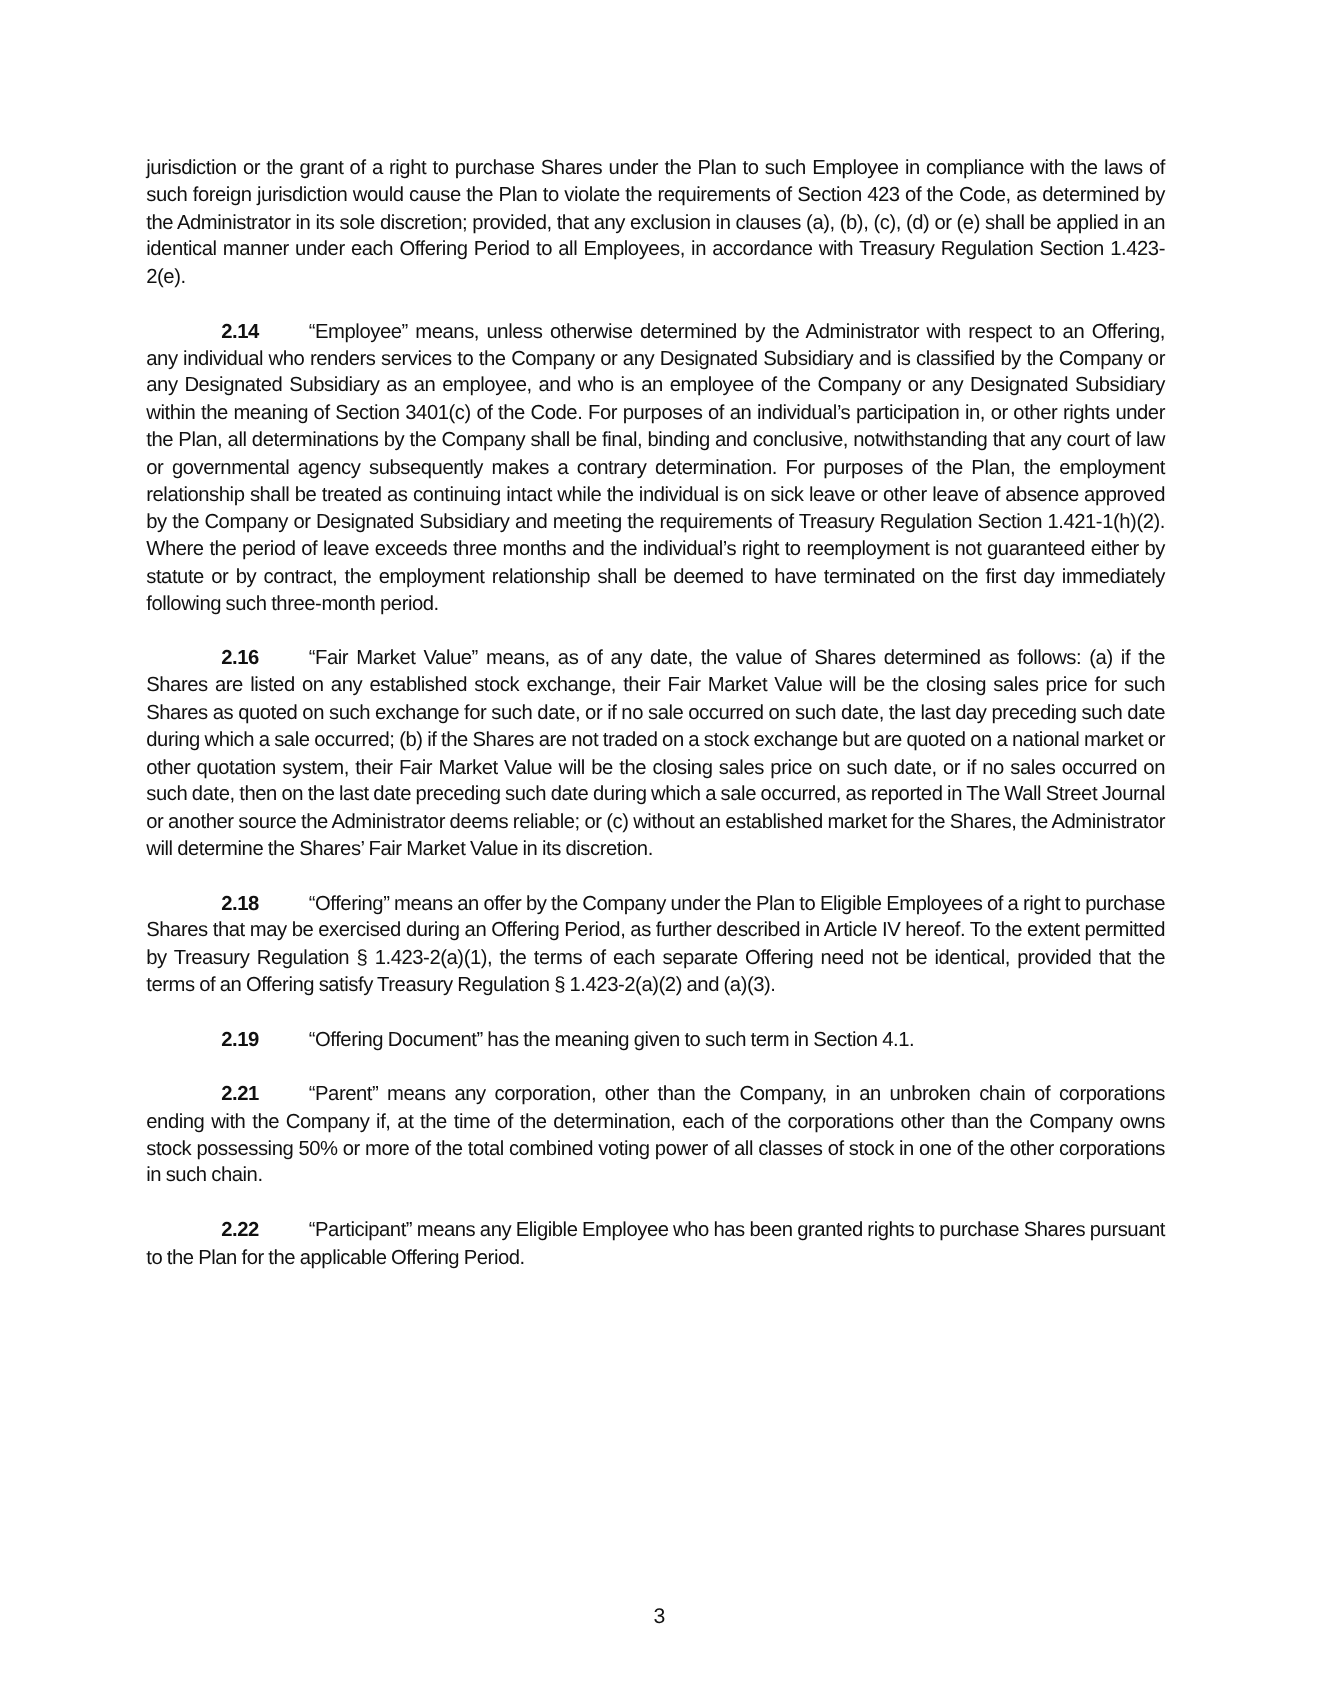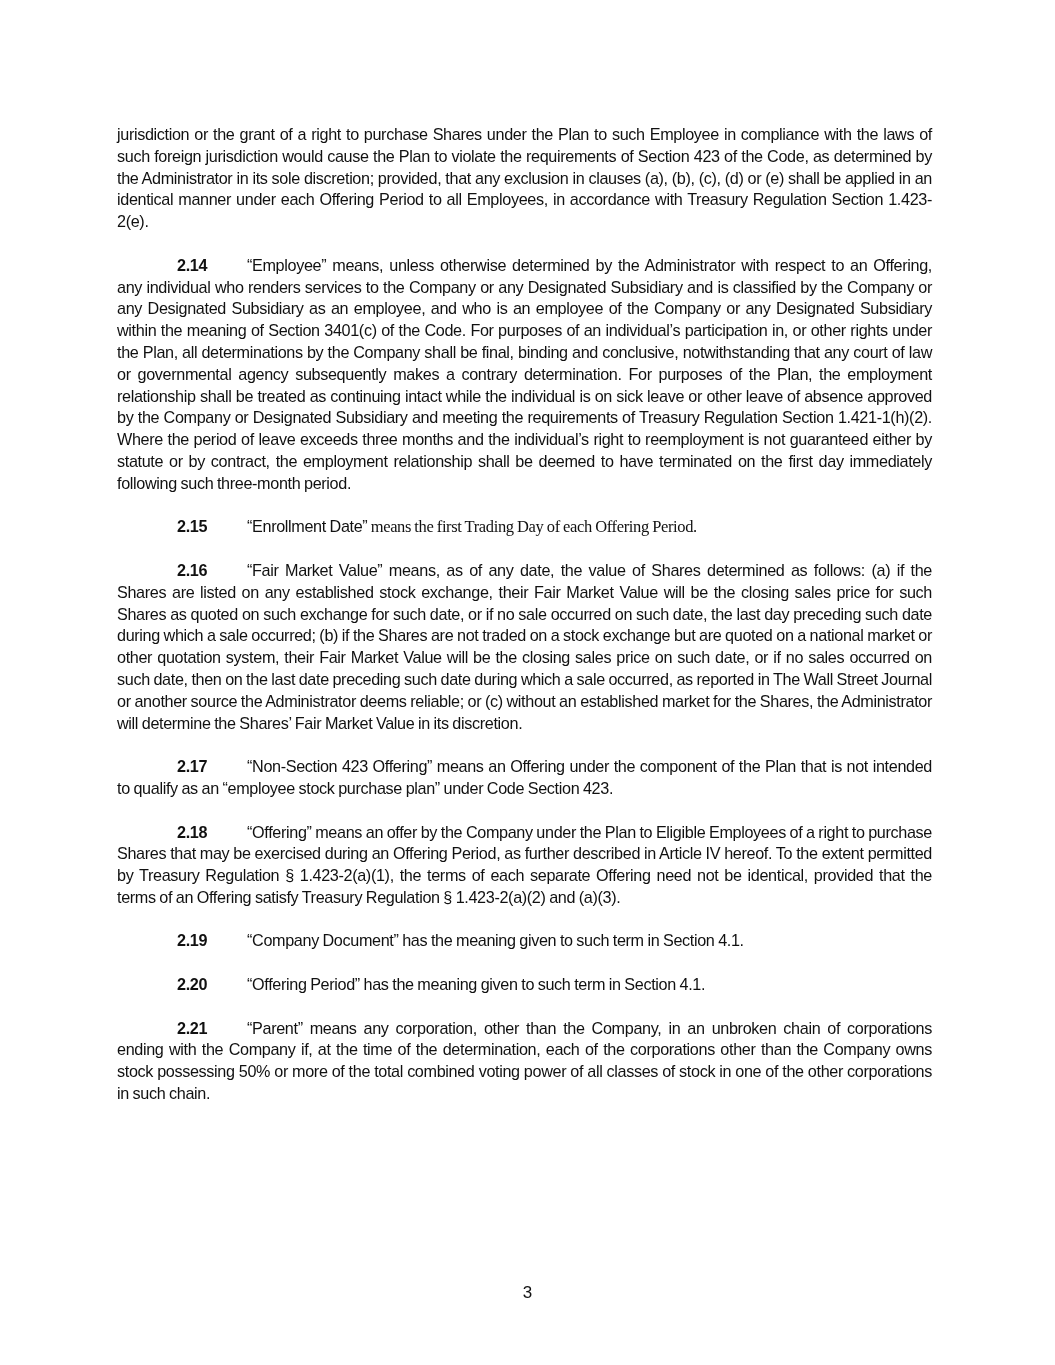--- a/index.html
+++ b/index.html
@@ -54,43 +54,37 @@
 </head>
 <body>
 
 <div class="page">
   <p class="para first">jurisdiction or the grant of a right to purchase Shares under the Plan to such Employee in compliance with the laws of such foreign jurisdiction would cause the Plan to violate the requirements of Section 423 of the Code, as determined by the Administrator in its sole discretion; provided, that any exclusion in clauses (a), (b), (c), (d) or (e) shall be applied in an identical manner under each Offering Period to all Employees, in accordance with Treasury Regulation Section 1.423-2(e).</p>
 
   <p class="para">
     <span class="num">2.14</span><span class="term">“Employee”</span><span> means, unless otherwise determined by the Administrator with respect to an Offering, any individual who renders services to the Company or any Designated Subsidiary and is classified by the Company or any Designated Subsidiary as an employee, and who is an employee of the Company or any Designated Subsidiary within the meaning of Section 3401(c) of the Code. For purposes of an individual’s participation in, or other rights under the Plan, all determinations by the Company shall be final, binding and conclusive, notwithstanding that any court of law or governmental agency subsequently makes a contrary determination.  For purposes of the Plan, the employment relationship shall be treated as continuing intact while the individual is on sick leave or other leave of absence approved by the Company or Designated Subsidiary and meeting the requirements of Treasury Regulation Section 1.421-1(h)(2). Where the period of leave exceeds three months and the individual’s right to reemployment is not guaranteed either by statute or by contract, the employment relationship shall be deemed to have terminated on the first day immediately following such three-month period.</span>
   </p>
 
-  <p class="para">
-    <span class="num">2.15</span><span class="term">“Enrollment Date”</span><span class="serif"> means the first Trading Day of each Offering Period.</span>
-  </p>
 
   <p class="para">
     <span class="num">2.16</span><span class="term">“Fair Market Value”</span><span> means, as of any date, the value of Shares determined as follows: (a) if the Shares are listed on any established stock exchange, their Fair Market Value will be the closing sales price for such Shares as quoted on such exchange for such date, or if no sale occurred on such date, the last day preceding such date during which a sale occurred; (b) if the Shares are not traded on a stock exchange but are quoted on a national market or other quotation system, their Fair Market Value will be the closing sales price on such date, or if no sales occurred on such date, then on the last date preceding such date during which a sale occurred, as reported in The Wall Street Journal or another source the Administrator deems reliable; or (c) without an established market for the Shares, the Administrator will determine the Shares’ Fair Market Value in its discretion.</span>
   </p>
 
-  <p class="para">
-    <span class="num">2.17</span><span class="term">“Non-Section 423 Offering”</span><span> means an Offering under the component of the Plan that is not intended to qualify as an “employee stock purchase plan” under Code Section 423.</span>
-  </p>
 
   <p class="para">
     <span class="num">2.18</span><span class="term">“Offering”</span><span> means an offer by the Company under the Plan to Eligible Employees of a right to purchase Shares that may be exercised during an Offering Period, as further described in Article IV hereof. To the extent permitted by Treasury Regulation § 1.423-2(a)(1), the terms of each separate Offering need not be identical, provided that the terms of an Offering satisfy Treasury Regulation § 1.423-2(a)(2) and (a)(3).</span>
   </p>
 
   <p class="para">
-    <span class="num">2.19</span><span class="term">“Company Document”</span><span> has the meaning given to such term in Section 4.1.</span>
+    <span class="num">2.19</span><span class="term">“Offering Document”</span><span> has the meaning given to such term in Section 4.1.</span>
   </p>
 
-  <p class="para">
-    <span class="num">2.20</span><span class="term">“Offering Period”</span><span> has the meaning given to such term in Section 4.1.</span>
-  </p>
 
   <p class="para">
     <span class="num">2.21</span><span class="term">“Parent”</span><span> means any corporation, other than the Company, in an unbroken chain of corporations ending with the Company if, at the time of the determination, each of the corporations other than the Company owns stock possessing 50% or more of the total combined voting power of all classes of stock in one of the other corporations in such chain.</span>
   </p>
 
+  <p class="para">
+    <span class="num">2.22</span><span class="term">“Participant”</span><span> means any Eligible Employee who has been granted rights to purchase Shares pursuant to the Plan for the applicable Offering Period.</span>
+  </p>
 </div>
 
 <div class="page-number">3</div>
 
 </body></html>

